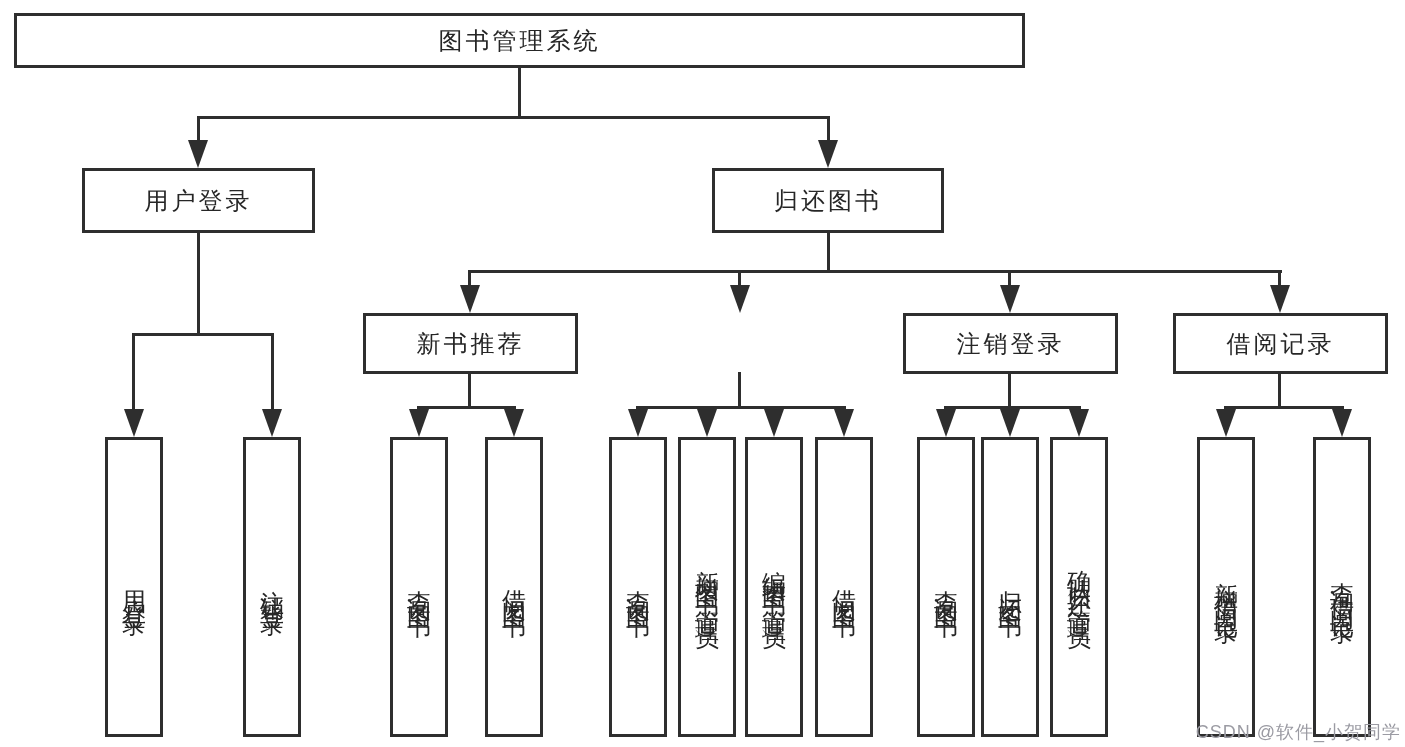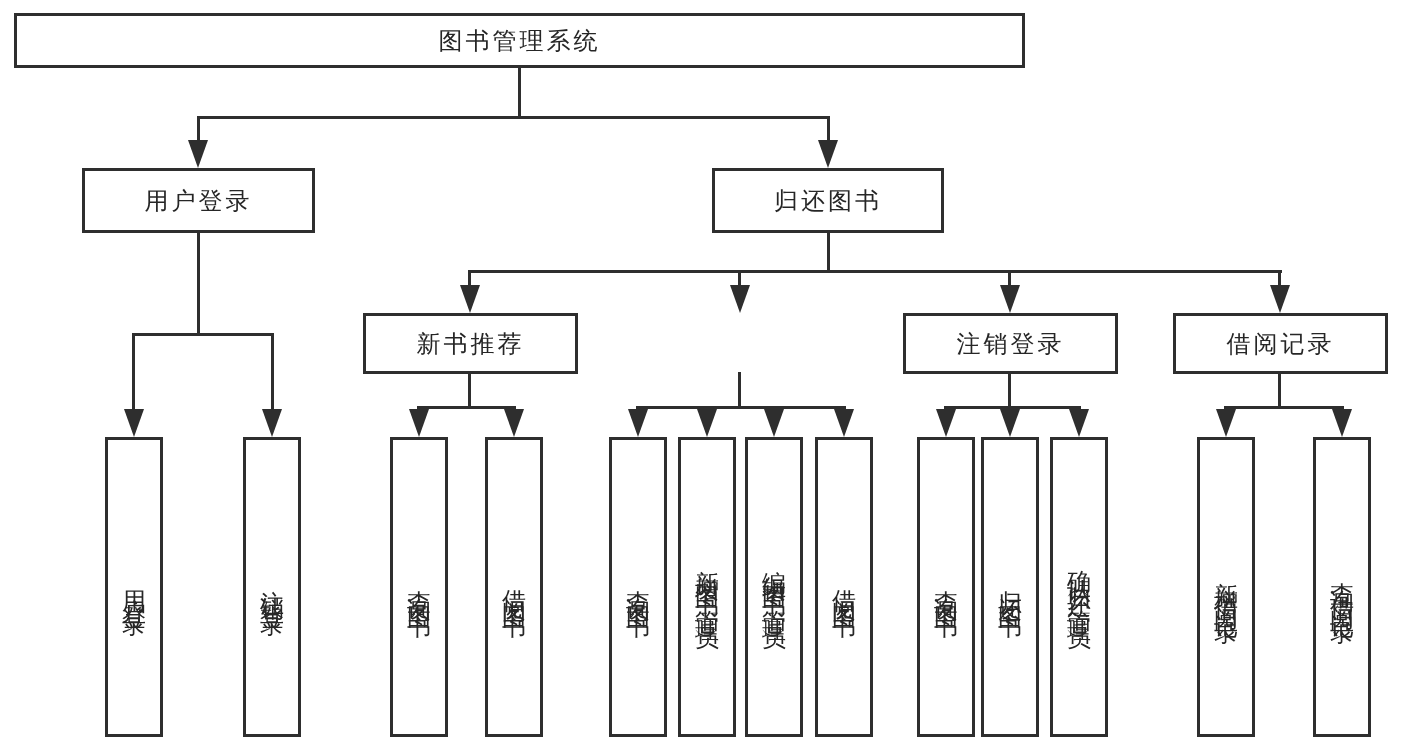--- a/index.html
+++ b/index.html
@@ -182,14 +182,15 @@
   <div class="box vert" style="left:1050px;top:437px;width:58px;height:300px">
     <span class="lbl">确认归还（管理员）</span>
   </div>
   <div class="box vert" style="left:1197px;top:437px;width:58px;height:300px">
     <span class="lbl">新增借阅记录</span>
   </div>
   <div class="box vert" style="left:1313px;top:437px;width:58px;height:300px">
     <span class="lbl">查询借阅记录</span>
   </div>
 
+  <div class="watermark">CSDN @软件_小贺同学</div>
 
 </div>
 
 </body></html>

